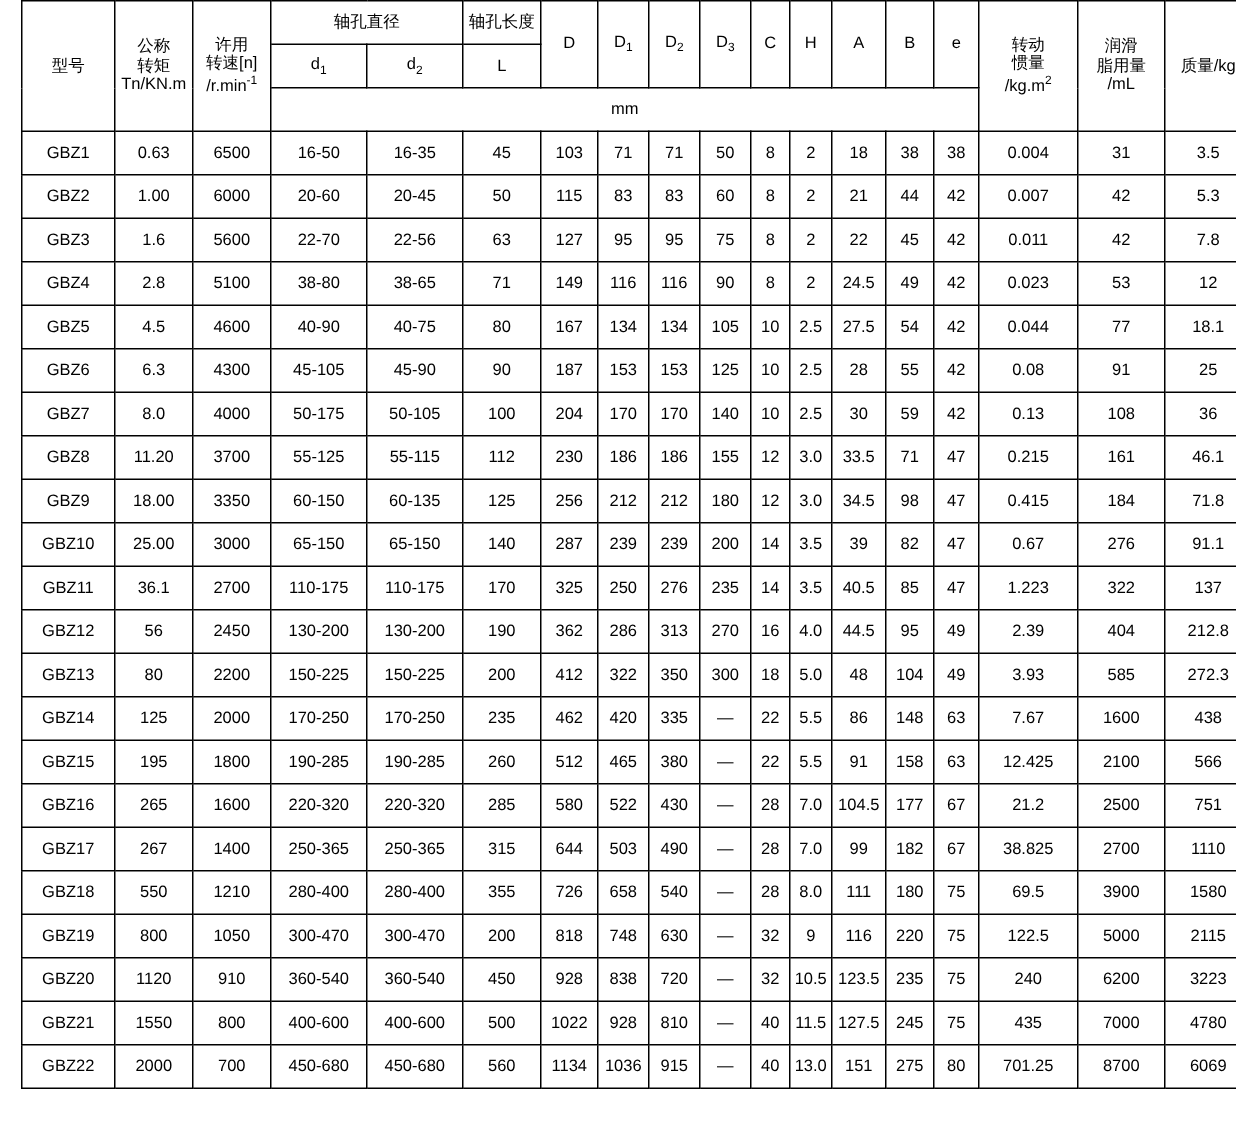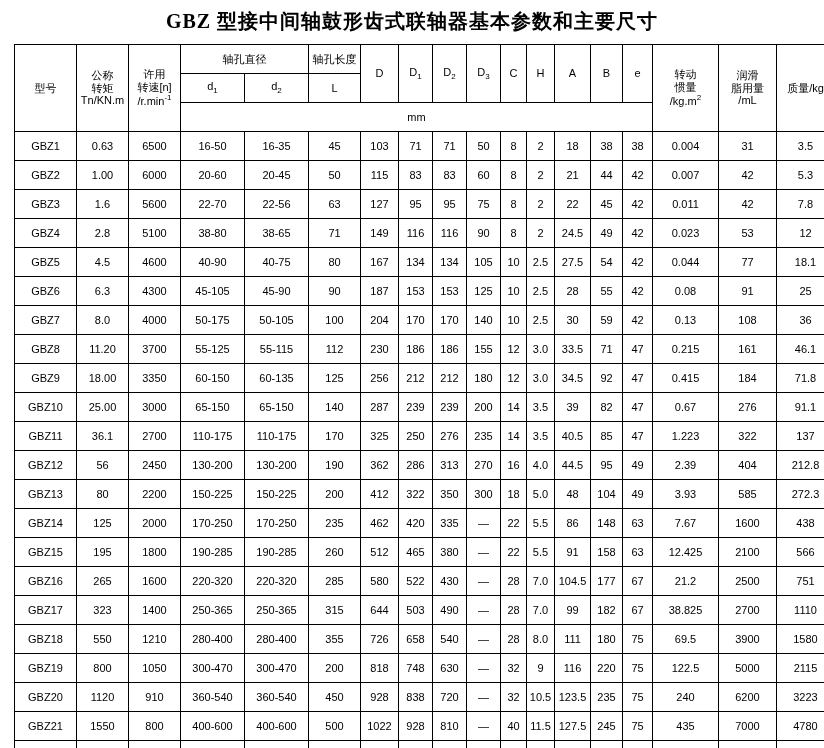--- a/index.html
+++ b/index.html
@@ -84,21 +84,20 @@
   td.model-cell {
     text-align: left;
     padding-left: 8px;
   }
 </style>
 </head>
 <body>
 
 <div class="page">
 
-  <div class="title">GBZ 型接中间轴鼓形齿式联轴器基本参数和主要尺寸</div>
 
   <div class="table-wrap">
     <table class="spec">
       <colgroup>
         <col class="col-model">
           <col class="col-torque">
           <col class="col-speed">
         <col class="col-d1">
           <col class="col-d2">
           <col class="col-L">
@@ -328,21 +327,21 @@
             <td>60-150</td>
             <td>60-135</td>
             <td>125</td>
             <td>256</td>
             <td>212</td>
             <td>212</td>
             <td>180</td>
             <td>12</td>
             <td>3.0</td>
             <td>34.5</td>
-            <td>92</td>
+            <td>98</td>
             <td>47</td>
             <td>0.415</td>
             <td>184</td>
             <td>71.8</td>
           </tr>
           <tr>
             <td class="model-cell">GBZ10</td>
             <td>25.00</td>
             <td>3000</td>
             <td>65-150</td>
@@ -476,21 +475,21 @@
             <td>7.0</td>
             <td>104.5</td>
             <td>177</td>
             <td>67</td>
             <td>21.2</td>
             <td>2500</td>
             <td>751</td>
           </tr>
           <tr>
             <td class="model-cell">GBZ17</td>
-            <td>323</td>
+            <td>267</td>
             <td>1400</td>
             <td>250-365</td>
             <td>250-365</td>
             <td>315</td>
             <td>644</td>
             <td>503</td>
             <td>490</td>
             <td>—</td>
             <td>28</td>
             <td>7.0</td>

